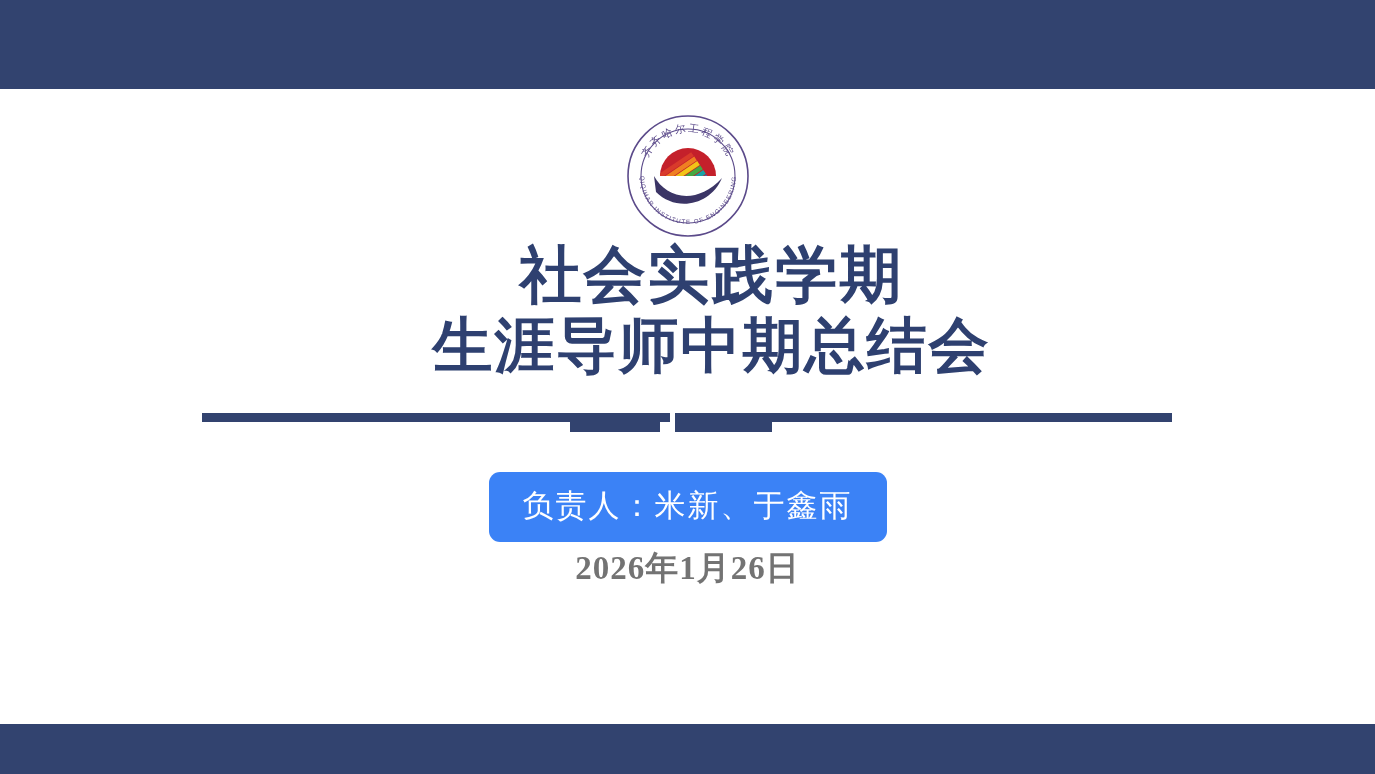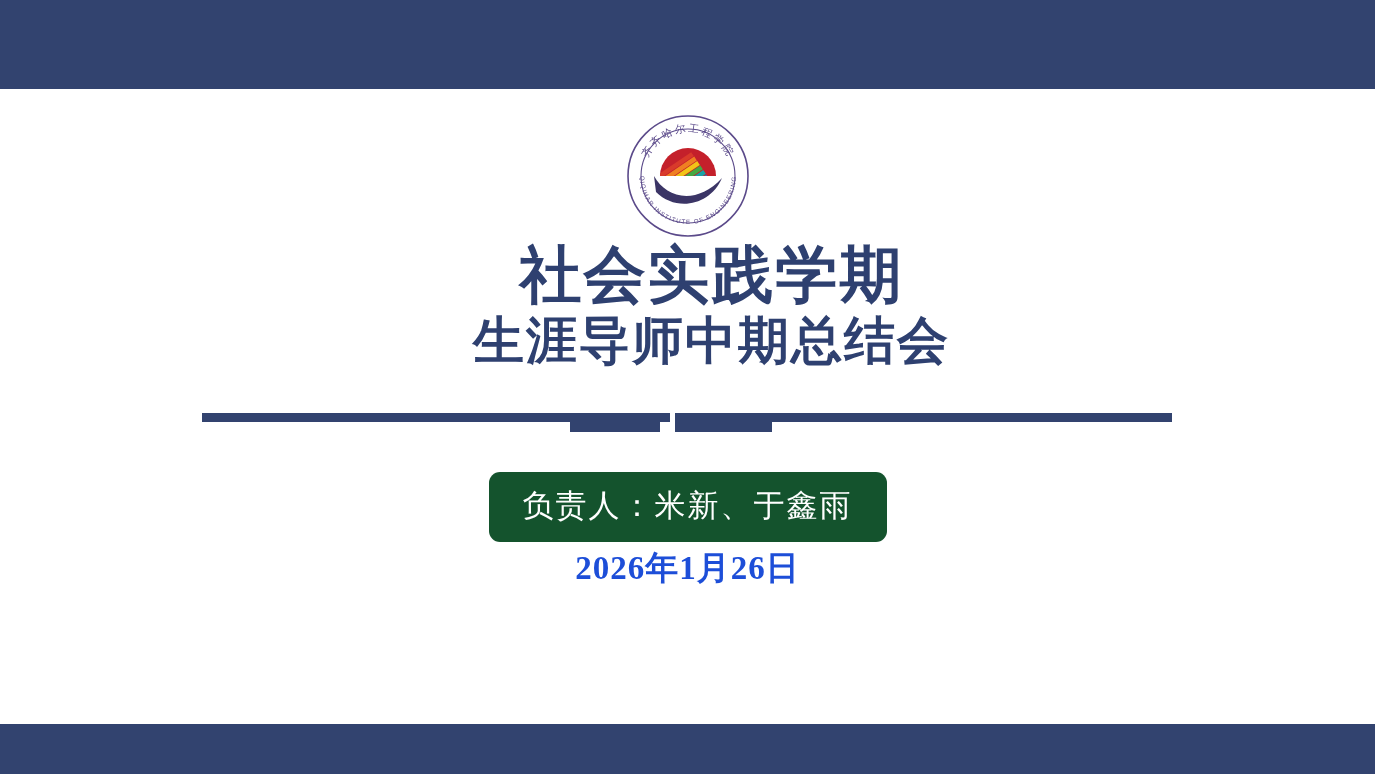--- a/index.html
+++ b/index.html
@@ -62,21 +62,21 @@
     font-weight: bold;
     letter-spacing: 2px;
     line-height: 1.18;
     white-space: nowrap;
     padding-left: 48px;
   }
   .title-line-1 {
     font-size: 62px;
   }
   .title-line-2 {
-    font-size: 51px;
+    font-size: 60px;
     text-align: center;
   }
   
   .divider {
     position: absolute;
     left: 202px;
     top: 413px;
     width: 970px;
     height: 22px;
   }
@@ -111,39 +111,39 @@
   
   .badge-wrap {
     position: absolute;
     left: 0;
     top: 472px;
     width: 100%;
     display: flex;
     justify-content: center;
   }
   .badge {
-    background: #14532d;
+    background: #3b82f6;
     color: #ffffff;
     border-radius: 11px;
     padding: 13px 34px 15px 34px;
     font-family: "Liberation Serif", "DejaVu Serif", serif;
     font-size: 31px;
     letter-spacing: 2px;
     white-space: nowrap;
   }
   
   .date-wrap {
     position: absolute;
     left: 0;
     top: 546px;
     width: 100%;
     text-align: center;
   }
   .date {
-    color: #1d4ed8;
+    color: #737373;
     font-family: "Liberation Serif", "DejaVu Serif", serif;
     font-size: 33px;
     font-weight: bold;
     letter-spacing: 1px;
     white-space: nowrap;
   }
 </style>
 </head>
 <body>
 

